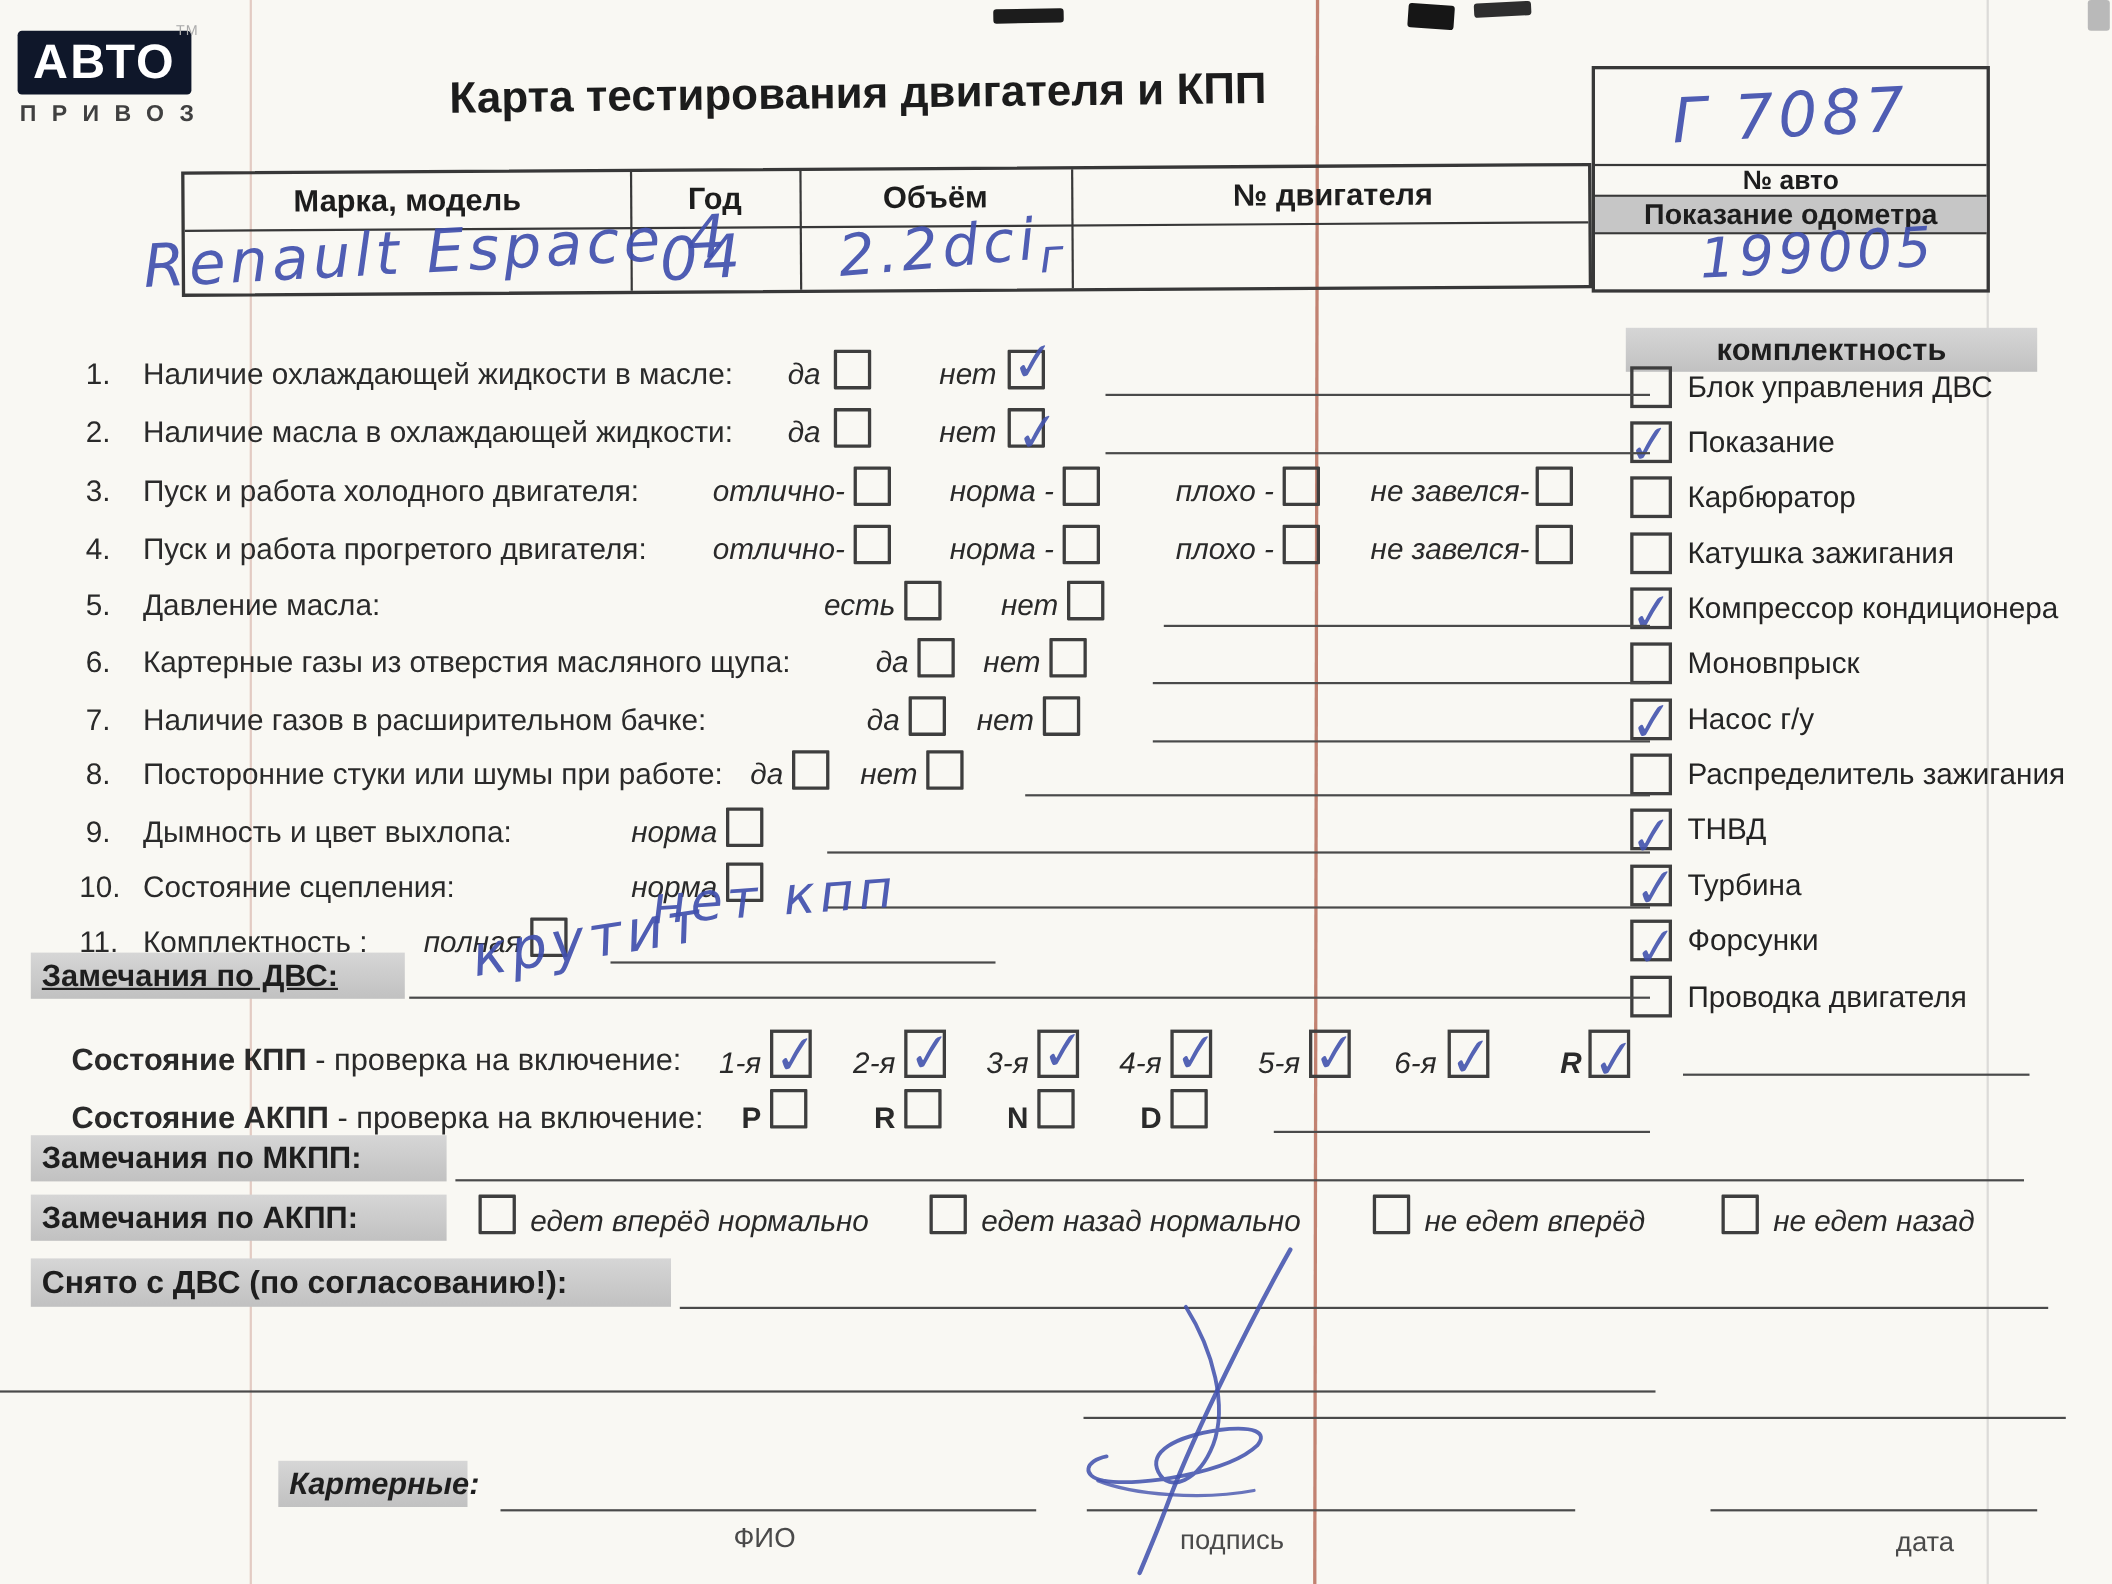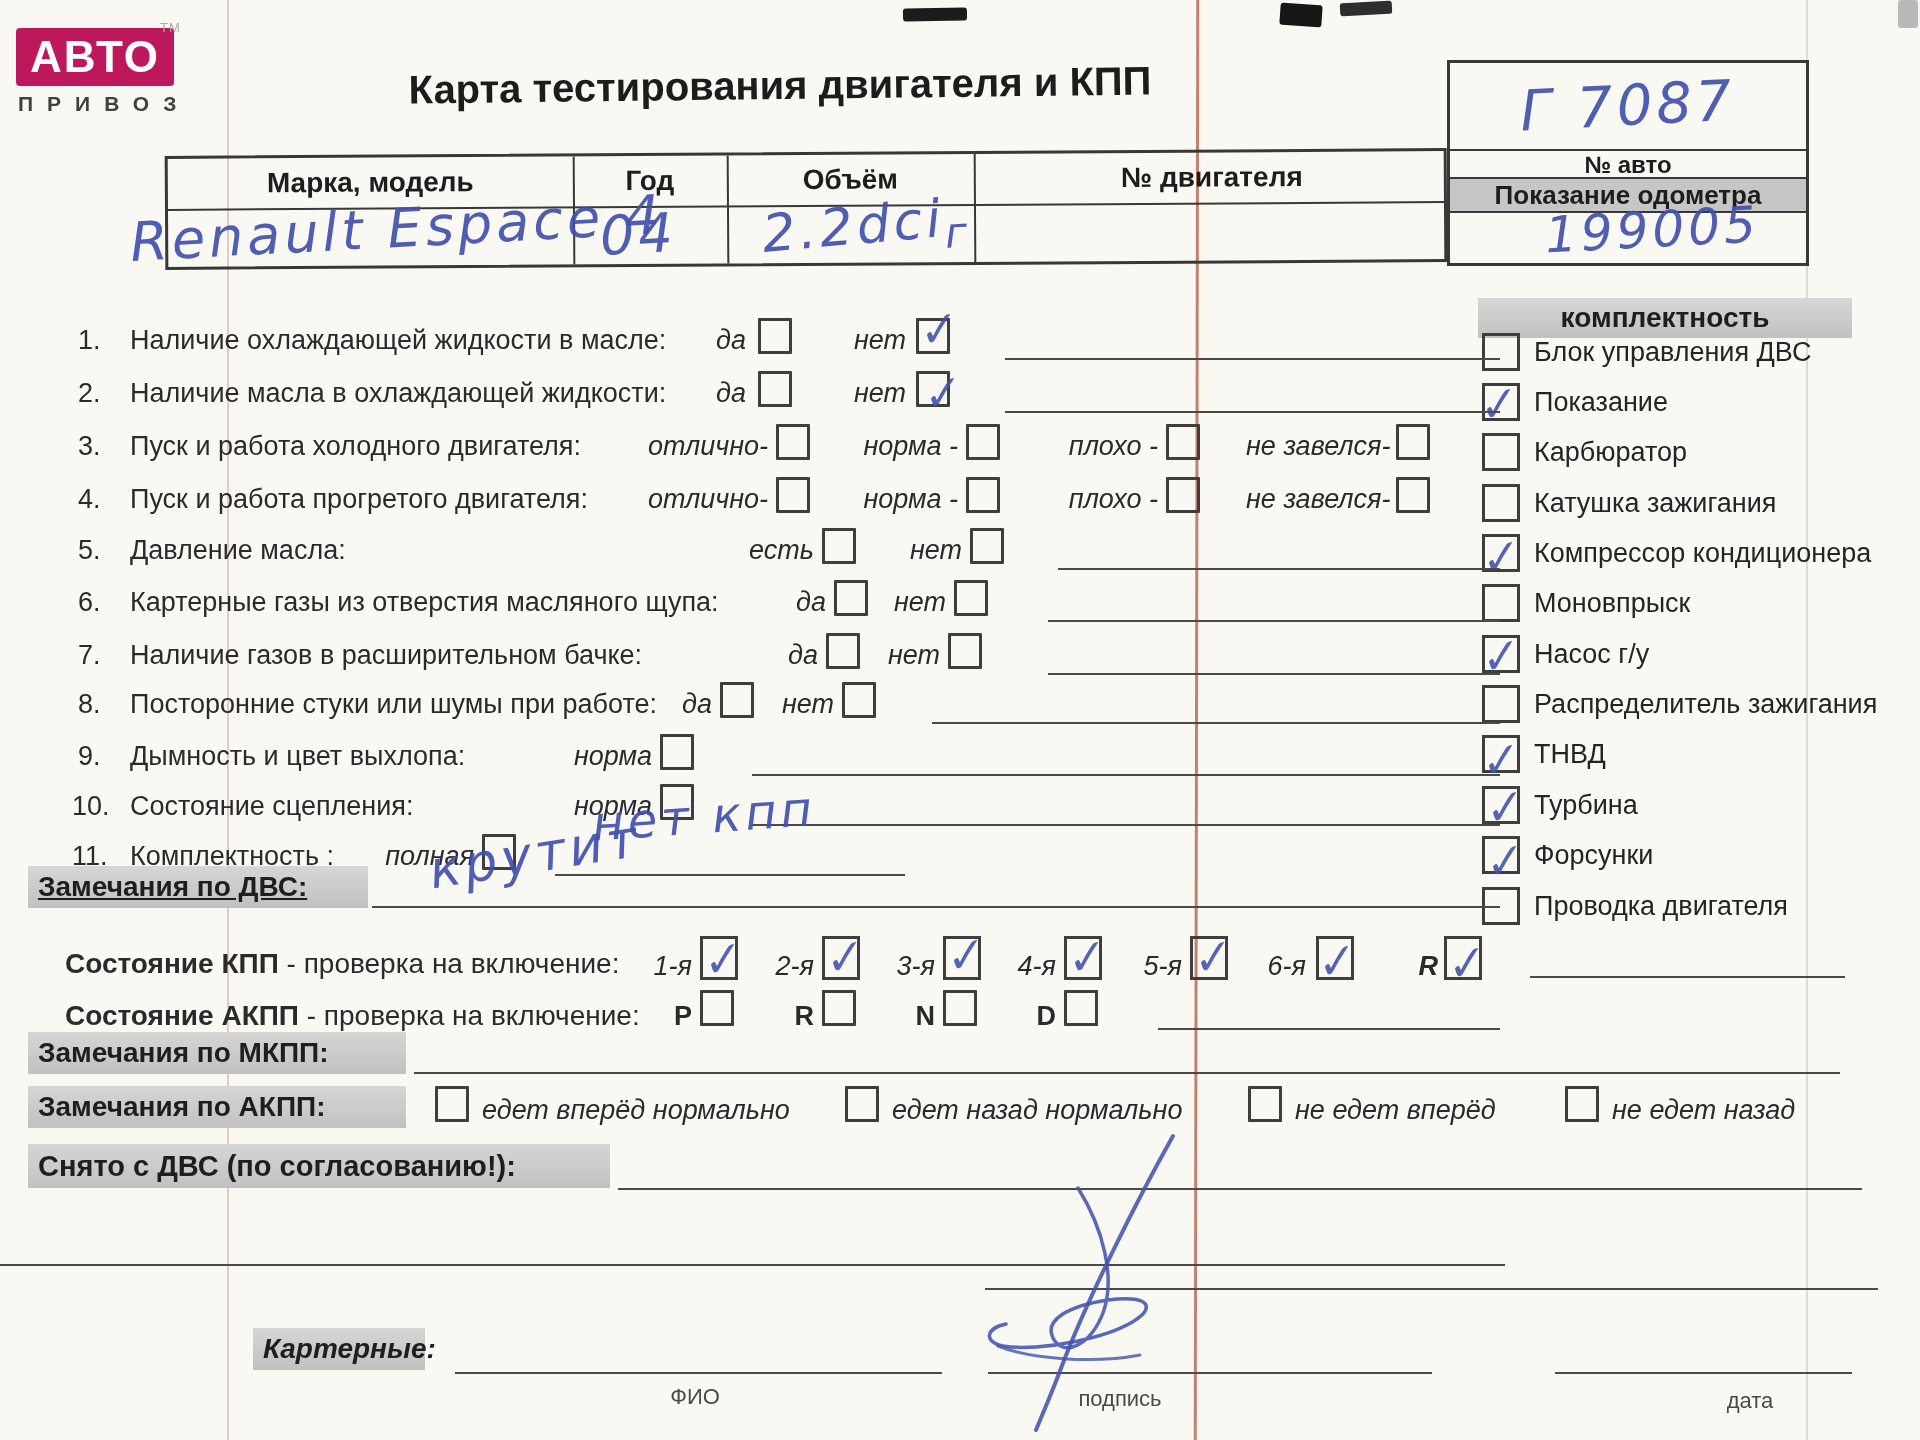--- a/index.html
+++ b/index.html
@@ -17,38 +17,38 @@
   .chk{position:absolute;font-family:"DejaVu Sans",sans-serif;font-style:italic;font-weight:bold;color:#4353ae;font-size:46px;line-height:1;transform:rotate(-10deg) skewX(-8deg);pointer-events:none;opacity:.9;}
   .fold{position:absolute;top:0;height:1440px;}
   .vt{position:absolute;left:165px;top:152px;width:1282px;height:114px;border:3px solid #383838;box-sizing:border-box;transform:rotate(-0.35deg);}
   .vt-v{position:absolute;top:0;bottom:0;width:2px;background:#383838;}
   .vt-h{position:absolute;left:0;right:0;top:50px;height:2px;background:#383838;}
   .hdr-cell{position:absolute;top:9px;font-weight:bold;font-size:28px;color:#1d1d1d;text-align:center;}
   .nb{position:absolute;left:1447px;top:60px;width:362px;height:206px;border:3px solid #383838;box-sizing:border-box;}
   .nb-line{position:absolute;left:0;right:0;height:2px;background:#383838;}
   .smudge{position:absolute;border-radius:3px;}
   .eq-label{position:absolute;font-size:27px;color:#242424;white-space:nowrap;}
-  .foot-lbl{position:absolute;font-size:22px;color:#4a4a4a;text-align:center;}
+  .foot-lbl{position:absolute;font-size:25px;color:#4a4a4a;text-align:center;}
 </style>
 </head>
 <body>
 
 <div id="page">
 
   <div class="smudge" style="left:903px;top:8px;width:64px;height:13px;background:#1c1c1c;transform:rotate(-1deg);"></div>
   <div class="smudge" style="left:1280px;top:4px;width:42px;height:22px;background:#161616;transform:rotate(4deg);"></div>
   <div class="smudge" style="left:1340px;top:2px;width:52px;height:13px;background:#2e2e2e;transform:rotate(-3deg);"></div>
   <div class="smudge" style="left:1898px;top:0;width:20px;height:28px;background:#b9b9b9;"></div>
 
   <div class="fold" style="left:227px;width:2px;background:rgba(205,158,148,0.5);"></div>
   <div class="fold" style="left:1195px;width:3px;background:rgba(172,84,62,0.72);transform:rotate(0.1deg);"></div>
   <div class="fold" style="left:1806px;width:2px;background:rgba(185,185,185,0.45);"></div>
 
   <div>
-    <div style="position:absolute;left:16px;top:28px;width:158px;height:58px;background:#be185d;border-radius:4px;display:flex;align-items:center;justify-content:center;font-weight:bold;font-size:44px;color:#ffffff;letter-spacing:2px;">АВТО</div>
+    <div style="position:absolute;left:16px;top:28px;width:158px;height:58px;background:#0f172a;border-radius:4px;display:flex;align-items:center;justify-content:center;font-weight:bold;font-size:44px;color:#ffffff;letter-spacing:2px;">АВТО</div>
     <div style="position:absolute;left:160px;top:20px;font-size:13px;color:#a9a9a9;letter-spacing:1px;">ТМ</div>
     <div style="position:absolute;left:18px;top:92px;font-size:21px;font-weight:bold;color:#404040;letter-spacing:14px;">ПРИВОЗ</div>
   </div>
 
   <div class="t b" style="left:380px;top:60px;width:800px;text-align:center;font-size:40px;color:#1c1c1c;transform:rotate(-0.7deg);">Карта тестирования двигателя  и КПП</div>
 
   <div class="vt">
     <div class="vt-v" style="left:405px;"></div>
     <div class="vt-v" style="left:559px;"></div>
     <div class="vt-v" style="left:806px;"></div>

